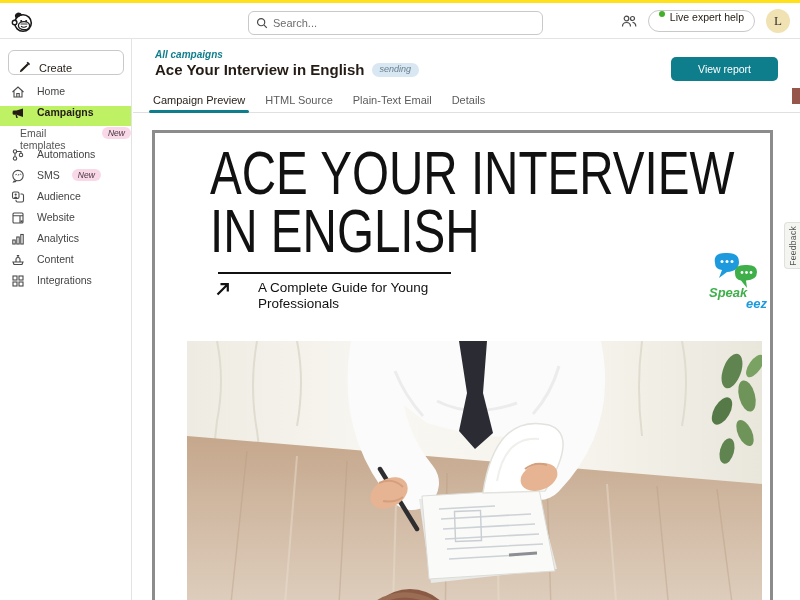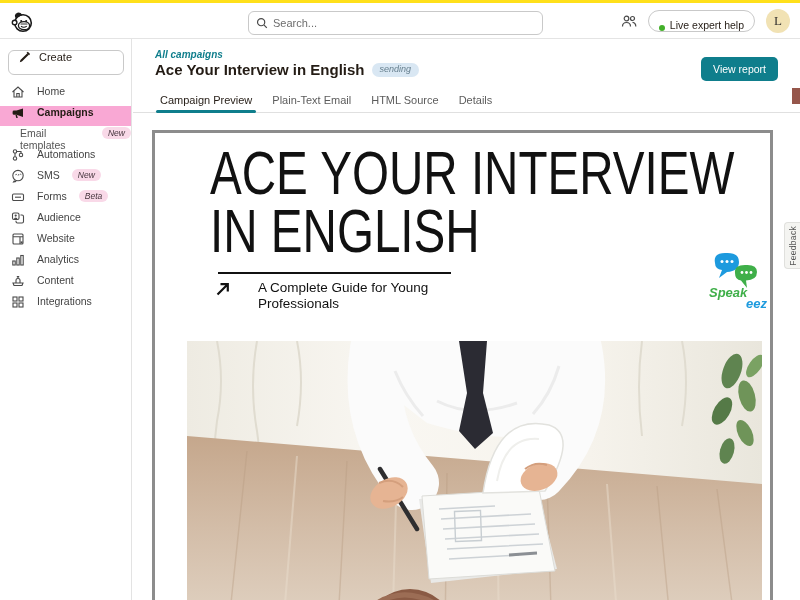--- a/index.html
+++ b/index.html
@@ -13,57 +13,57 @@
             border-bottom:1px solid #e4e4e4; }
   .freddie { position:absolute; left:10px; top:7px; width:24px; height:24px; }
   .searchbox { position:absolute; left:248px; top:8px; width:295px; height:24px;
                border:1px solid #c9c9c9; border-radius:6px; background:#fff;
                display:flex; align-items:center; padding-left:7px; gap:5px; }
   .searchbox input { border:none; outline:none; flex:1; font-size:11px; color:#241c15;
                      font-family:"Liberation Sans", sans-serif; background:transparent; }
   .searchbox input::placeholder { color:#6d6d6d; }
   .topbar-right { position:absolute; right:10px; top:5px; height:26px; display:flex;
                   align-items:center; gap:11px; }
-  .help-pill { display:flex; align-items:flex-end; gap:5px; border:1px solid #c9c9c9;
+  .help-pill { display:flex; align-items:flex-start; gap:5px; border:1px solid #c9c9c9;
                border-radius:13px; background:#fff; height:22px; padding:0 10px;
                font-size:10.5px; color:#241c15; cursor:pointer; }
   .green-dot { width:6px; height:6px; border-radius:50%; background:#43b02a; }
   .avatar { width:24px; height:24px; border-radius:50%; background:#f1e2b4; color:#33312e;
             font-family:"Liberation Serif", serif; font-size:13px; display:flex;
             align-items:center; justify-content:center; }
 
   
   .sidebar { position:absolute; top:39px; left:0; width:132px; height:561px; background:#fff;
              border-right:1px solid #e3e3e3; }
   .create-btn { margin:11px 8px 10px 8px; height:25px; border:1px solid #c9c9c9; border-radius:6px;
-                background:#fff; display:flex; align-items:flex-start; gap:8px; padding:0 9px;
+                background:#fff; display:flex; align-items:flex-end; gap:8px; padding:0 9px;
                 font-size:11px; color:#241c15; cursor:pointer; width:116px; }
   .nav-item { height:20px; display:flex; align-items:flex-start; gap:12px; padding-left:11px;
               font-size:10.5px; color:#434343; cursor:pointer; margin-bottom:1px; }
   .nav-item .nav-icon { width:14px; height:14px; flex:0 0 14px; display:flex; align-items:center; }
-  .nav-item.active { background:#f9a8d4; color:#241c15; font-weight:bold; }
+  .nav-item.active { background:#bef264; color:#241c15; font-weight:bold; }
   .nav-item.indent { padding-left:20px; color:#555; }
   .badge-pill { background:#f9d9e8; color:#46363e; font-size:8.5px; border-radius:8px;
                 padding:1.5px 6px; line-height:1;font-style:italic; }
 
   
   .main-header { position:absolute; left:133px; top:39px; width:667px; height:50px; background:#fff; }
   .breadcrumb { position:absolute; left:22px; top:10px; font-size:10px; color:#0f7e8c;
                 font-weight:bold; cursor:pointer;font-style:italic; }
   .page-title-row { position:absolute; left:22px; top:22px; display:flex; align-items:center; gap:7px; }
   .page-title { font-size:15px; font-weight:bold; color:#241c15; }
   .status-badge { background:#d9e7f3; color:#67808f; font-size:9px; border-radius:9px;
                   padding:2.5px 8px; line-height:1;font-style:italic; }
   .view-report { position:absolute; right:22px; top:18px; background:#0f7e8c; color:#fff;
-                 border:none; border-radius:5px; font-size:10.5px; padding:6px 12px;
+                 border:none; border-radius:5px; font-size:10.5px; padding:6px 27px;
                  cursor:pointer; font-family:"Liberation Sans", sans-serif; }
 
   
   .tabs { position:absolute; left:133px; top:89px; width:667px; height:24px;
-          border-bottom:1px solid #e0e0e0; display:flex; padding-left:17px; gap:0; }
+          border-bottom:1px solid #e0e0e0; display:flex; padding-left:10px; gap:0; }
   .tab { font-size:11px; color:#5c5c5c; padding:5px 10px 6px 10px; cursor:pointer;
          position:relative; white-space:nowrap; }
   .tab.active { color:#241c15; }
   .tab.active::after { content:""; position:absolute; left:6px; right:6px; bottom:-1px;
                        height:3px; background:#0f7e8c; border-radius:2px; }
 
   
   .email-frame { position:absolute; left:152px; top:130px; width:621px; height:500px;
                  border:3px solid #8c8c8c; background:#fff; overflow:hidden; }
   .headline { position:absolute; left:55px; top:11px; width:700px; font-size:61px;
@@ -175,30 +175,20 @@
         <svg viewBox="0 0 14 14" width="14" height="14">
             <circle cx="7" cy="6.6" r="5.2" fill="none" stroke="#4a4a4a" stroke-width="1.1"></circle>
             <path d="M3.5,11.5 L2.6,13 L5.2,12.4" fill="none" stroke="#4a4a4a" stroke-width="1.1"></path>
             <path d="M4.4,5.8 Q5,4.8 5.9,5.6 M7.1,6.6 L8,5 M8.9,5.8 Q9.5,4.8 10.3,5.6" fill="none" stroke="#4a4a4a" stroke-width="0.9"></path>
           </svg>
       </span>
       <span>SMS</span>
       <span class="badge-pill">New</span>
     </div>
 
-    <div class="nav-item">
-      <span class="nav-icon">
-        <svg viewBox="0 0 14 14" width="14" height="14">
-            <rect x="1.5" y="4" width="11" height="6.5" rx="1.2" fill="none" stroke="#4a4a4a" stroke-width="1.1"></rect>
-            <path d="M4,7.2 h6" stroke="#4a4a4a" stroke-width="1.1"></path>
-          </svg>
-      </span>
-      <span>Forms</span>
-      <span class="badge-pill">Beta</span>
-    </div>
 
     <div class="nav-item">
       <span class="nav-icon">
         <svg viewBox="0 0 14 14" width="14" height="14">
             <rect x="1.5" y="2" width="6.5" height="6.5" rx="1.5" fill="none" stroke="#4a4a4a" stroke-width="1.1"></rect>
             <circle cx="4.7" cy="4.6" r="1.1" fill="#4a4a4a"></circle>
             <path d="M2.8,8.2 Q3.2,6.6 4.7,6.6 Q6.2,6.6 6.6,8.2" fill="#4a4a4a"></path>
             <path d="M9.5,4 H11 Q12.5,4 12.5,5.5 V10.5 Q12.5,12 11,12 H6.5 Q5,12 5,10.5 V9.8" fill="none" stroke="#4a4a4a" stroke-width="1.1"></path>
           </svg>
       </span>
@@ -255,22 +245,22 @@
     <a class="breadcrumb">All campaigns</a>
     <div class="page-title-row">
       <span class="page-title">Ace Your Interview in English</span>
       <span class="status-badge">sending</span>
     </div>
     <button class="view-report">View report</button>
   </div>
 
   <div class="tabs">
     <div class="tab active">Campaign Preview</div>
+    <div class="tab">HTML Source</div>
     <div class="tab">Plain-Text Email</div>
-    <div class="tab">HTML Source</div>
     <div class="tab">Details</div>
   </div>
 
   <div class="email-frame">
     <div class="headline">ACE YOUR INTERVIEW IN ENGLISH</div>
     <div class="divider-line"></div>
     <svg class="arrow-ne" viewBox="0 0 16 16">
       <path d="M2.5,13.5 L12,4 M5.5,3.2 H12.8 V10.5" fill="none" stroke="#111" stroke-width="2.2"></path>
     </svg>
     <div class="subtitle">A Complete Guide for Young Professionals</div>

